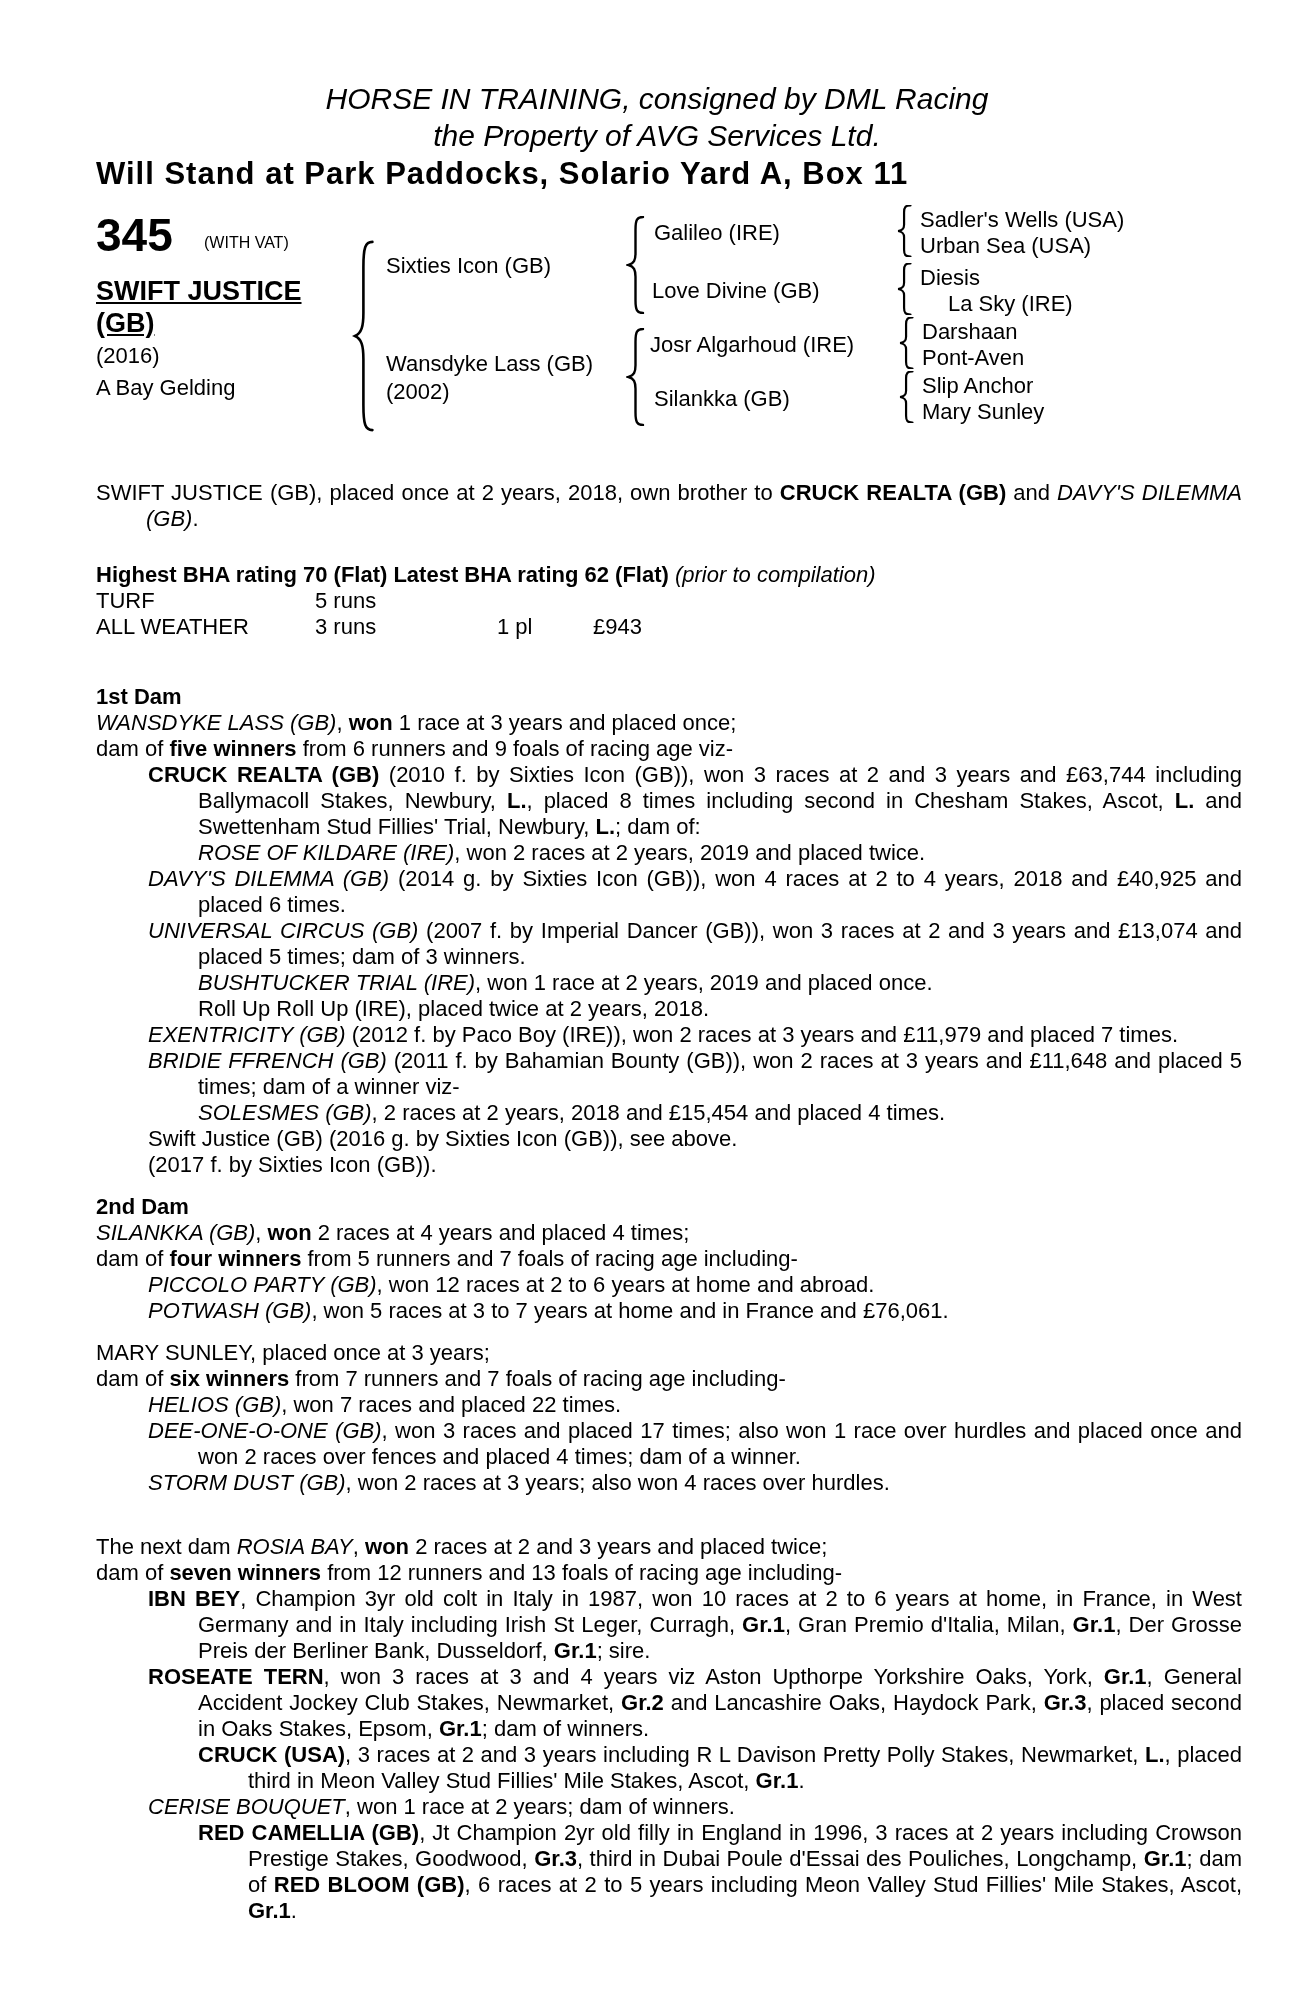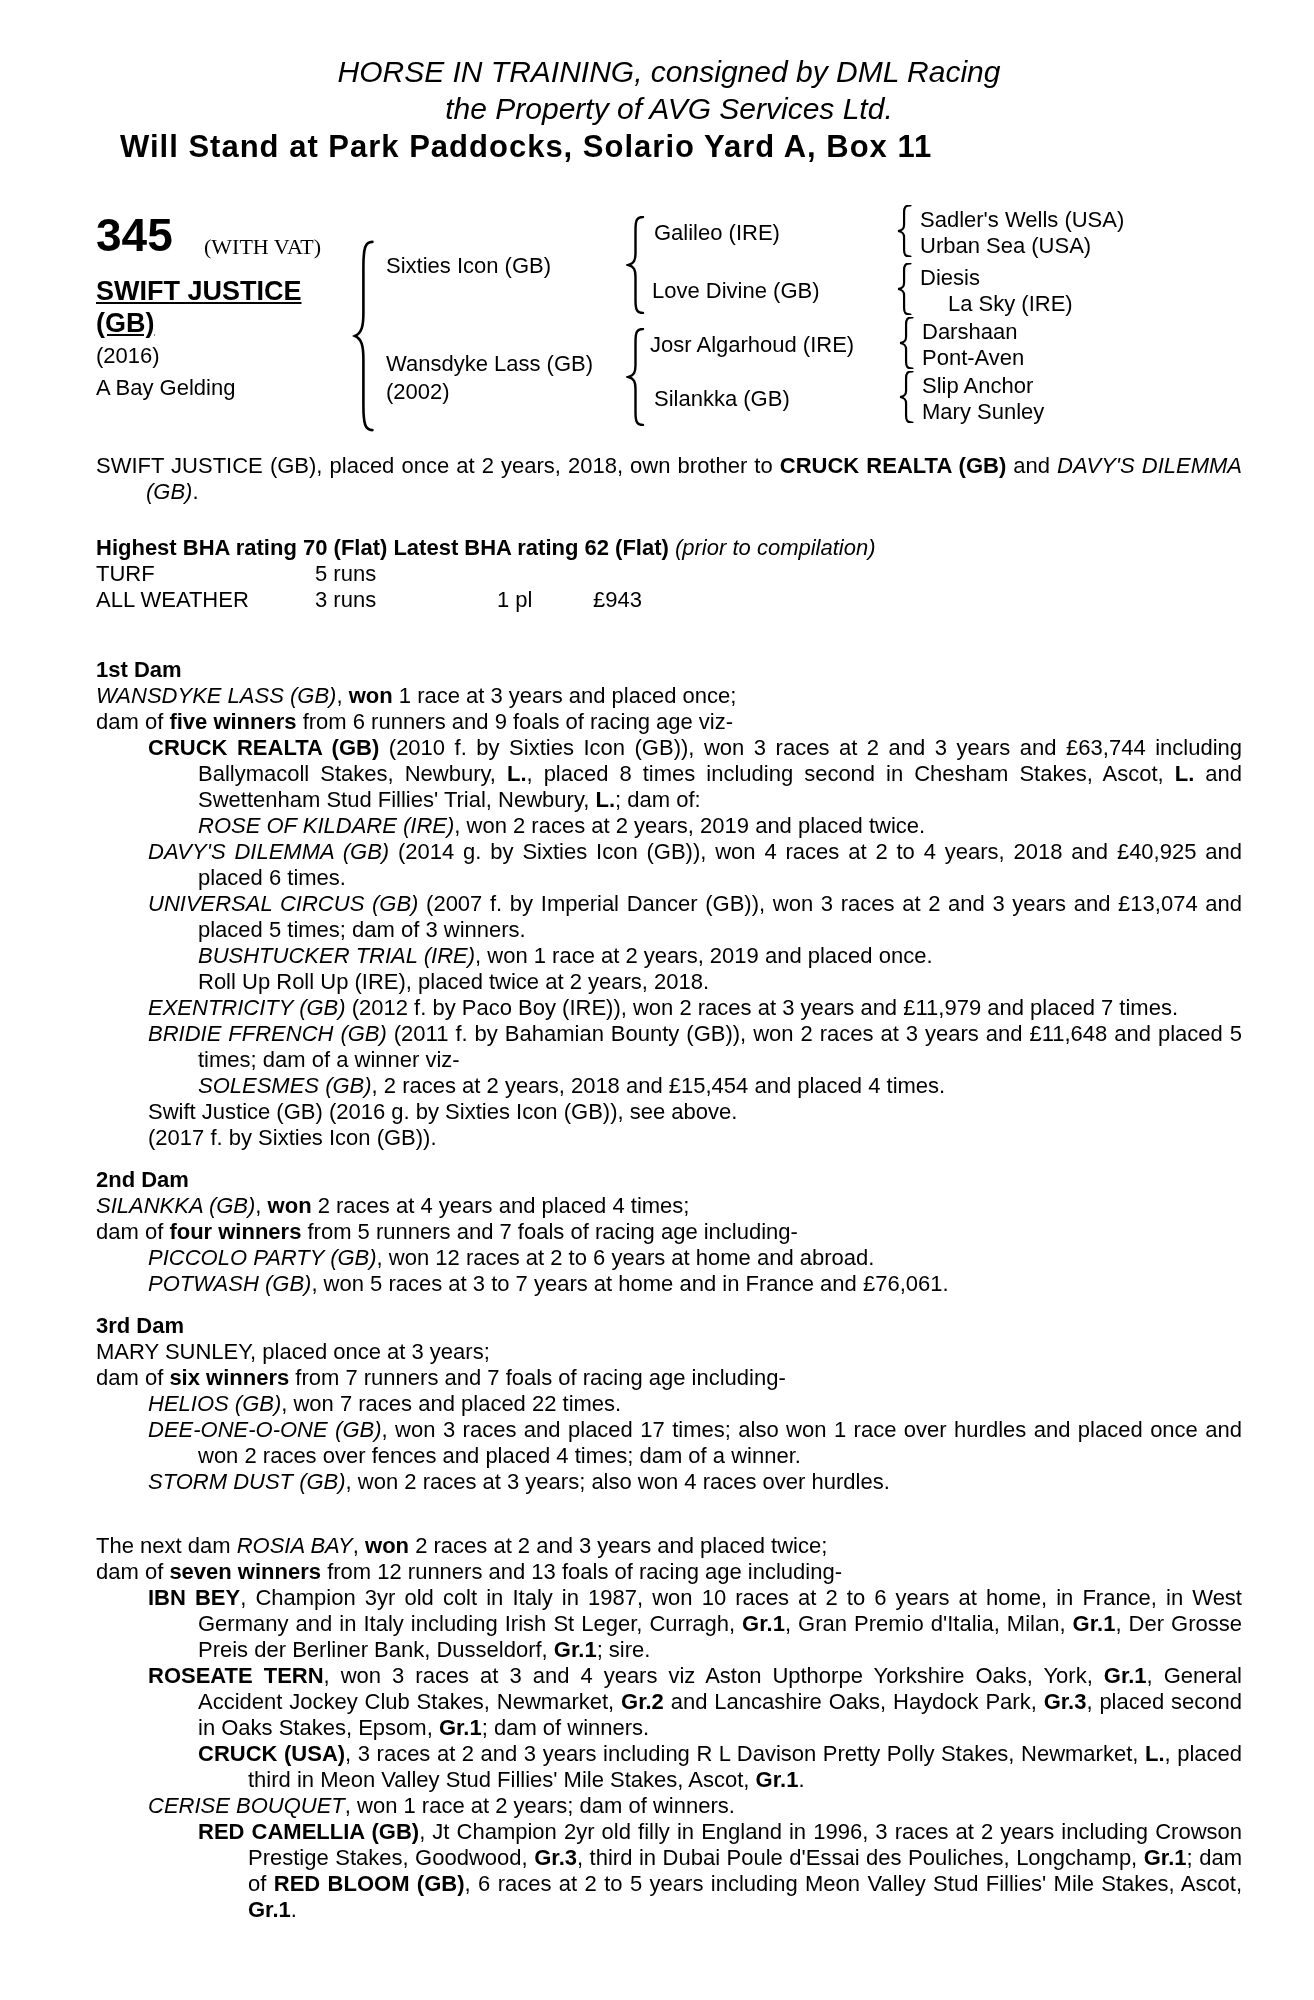--- a/index.html
+++ b/index.html
@@ -2,28 +2,28 @@
 <html><head>
 <meta charset="utf-8">
 <style>
   html,body { margin:0; padding:0; background:#ffffff; }
   .page {
     position:relative; width:1314px; height:2000px; overflow:hidden;
     background:#ffffff; color:#000000;
     font-family:"Liberation Sans", sans-serif;
   }
   
-  .hdr { padding-top:53px;margin-left:24px; }
+  .hdr { padding-top:80px; }
   .hdr-italic { text-align:center; font-style:italic; font-size:30px; line-height:37px; }
   .hdr-bold   { margin-left:96px; font-weight:bold; font-size:31px; line-height:40px; letter-spacing:1px; }
   
   .ped { position:absolute; left:0; top:0; width:1314px; height:460px; }
   .ped .t { position:absolute; font-size:22px; line-height:24px; white-space:nowrap; }
   .lot-number { position:absolute; font-size:46px; font-weight:bold; line-height:46px; }
-  .lot-vat    { position:absolute; font-size:22px;font-family:Liberation Serif, serif; }
+  .lot-vat    { position:absolute; font-size:16px; }
   .lot-name   { position:absolute; font-size:27px; font-weight:bold; line-height:30px;text-decoration:underline; }
   .brace { position:absolute; }
   .brace svg { display:block; width:100%; height:100%; }
   
   .spacer { height:286px; }
   .flow { margin:0 72px 0 96px; font-size:22px; line-height:26px; }
   .para { margin:0; text-align:justify; }
   .lv0 { padding-left:50px;  text-indent:-50px; }
   .lv1 { padding-left:102px; text-indent:-50px; }
   .lv2 { padding-left:152px; text-indent:-50px; }
@@ -153,21 +153,20 @@
           <p class="para lv1"><span>(2017 f. by Sixties Icon (GB)).</span></p>
         </div>
         <div class="section">
           <p class="heading">2nd Dam</p>
           <p class="para lv0"><span class="i">SILANKKA (GB)</span><span>, </span><span class="b">won</span><span> 2 races at 4 years and placed 4 times;</span></p>
           <p class="para lv0"><span>dam of </span><span class="b">four winners</span><span> from 5 runners and 7 foals of racing age including-</span></p>
           <p class="para lv1"><span class="i">PICCOLO PARTY (GB)</span><span>, won 12 races at 2 to 6 years at home and abroad.</span></p>
           <p class="para lv1"><span class="i">POTWASH (GB)</span><span>, won 5 races at 3 to 7 years at home and in France and £76,061.</span></p>
         </div>
         <div class="section">
-          <p class="heading">3rd Dam</p>
           <p class="para lv0"><span>MARY SUNLEY, placed once at 3 years;</span></p>
           <p class="para lv0"><span>dam of </span><span class="b">six winners</span><span> from 7 runners and 7 foals of racing age including-</span></p>
           <p class="para lv1"><span class="i">HELIOS (GB)</span><span>, won 7 races and placed 22 times.</span></p>
           <p class="para lv1"><span class="i">DEE-ONE-O-ONE (GB)</span><span>, won 3 races and placed 17 times; also won 1 race over hurdles and placed once and won 2 races over fences and placed 4 times; dam of a winner.</span></p>
           <p class="para lv1"><span class="i">STORM DUST (GB)</span><span>, won 2 races at 3 years; also won 4 races over hurdles.</span></p>
         </div>
         <div class="section nextdam">
           <p class="para lv0"><span>The next dam </span><span class="i">ROSIA BAY</span><span>, </span><span class="b">won</span><span> 2 races at 2 and 3 years and placed twice;</span></p>
           <p class="para lv0"><span>dam of </span><span class="b">seven winners</span><span> from 12 runners and 13 foals of racing age including-</span></p>
           <p class="para lv1"><span class="b">IBN BEY</span><span>, Champion 3yr old colt in Italy in 1987, won 10 races at 2 to 6 years at home, in France, in West Germany and in Italy including Irish St Leger, Curragh, </span><span class="b">Gr.1</span><span>, Gran Premio d'Italia, Milan, </span><span class="b">Gr.1</span><span>, Der Grosse Preis der Berliner Bank, Dusseldorf, </span><span class="b">Gr.1</span><span>; sire.</span></p>

